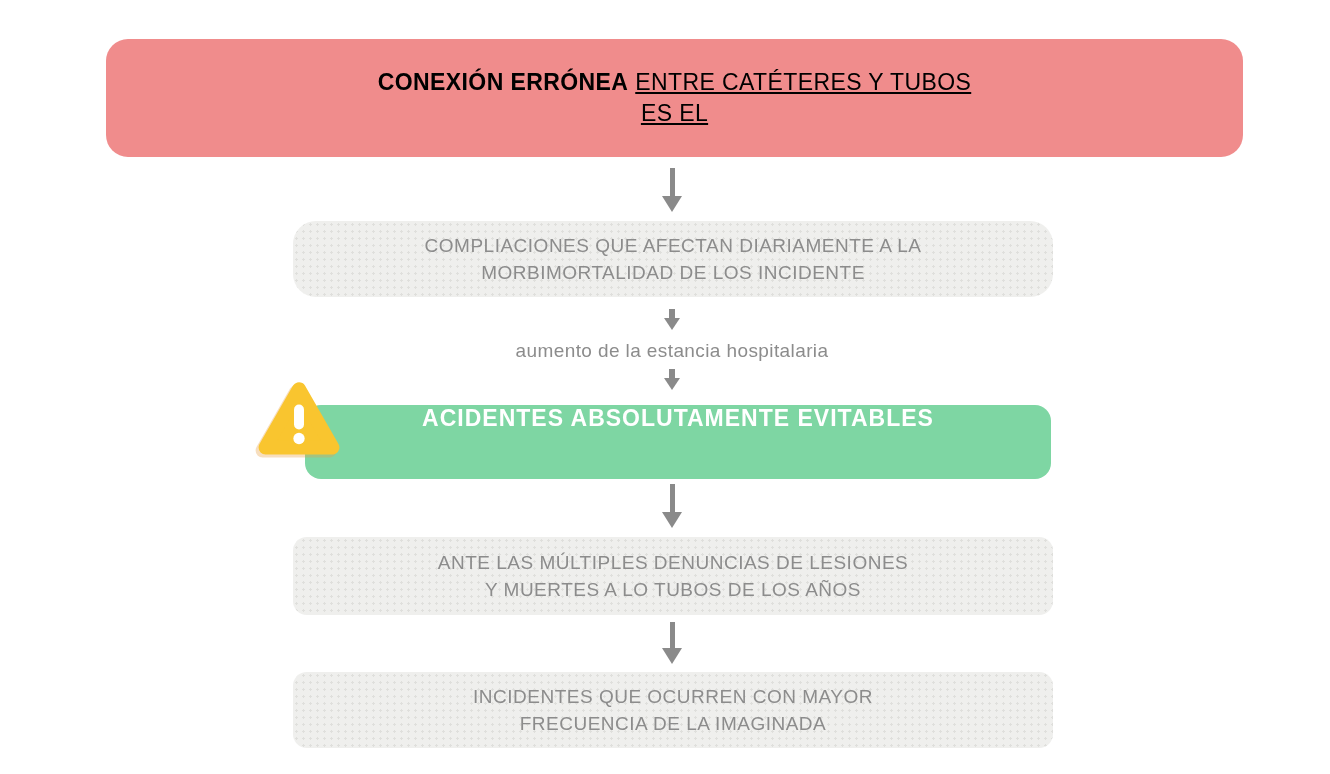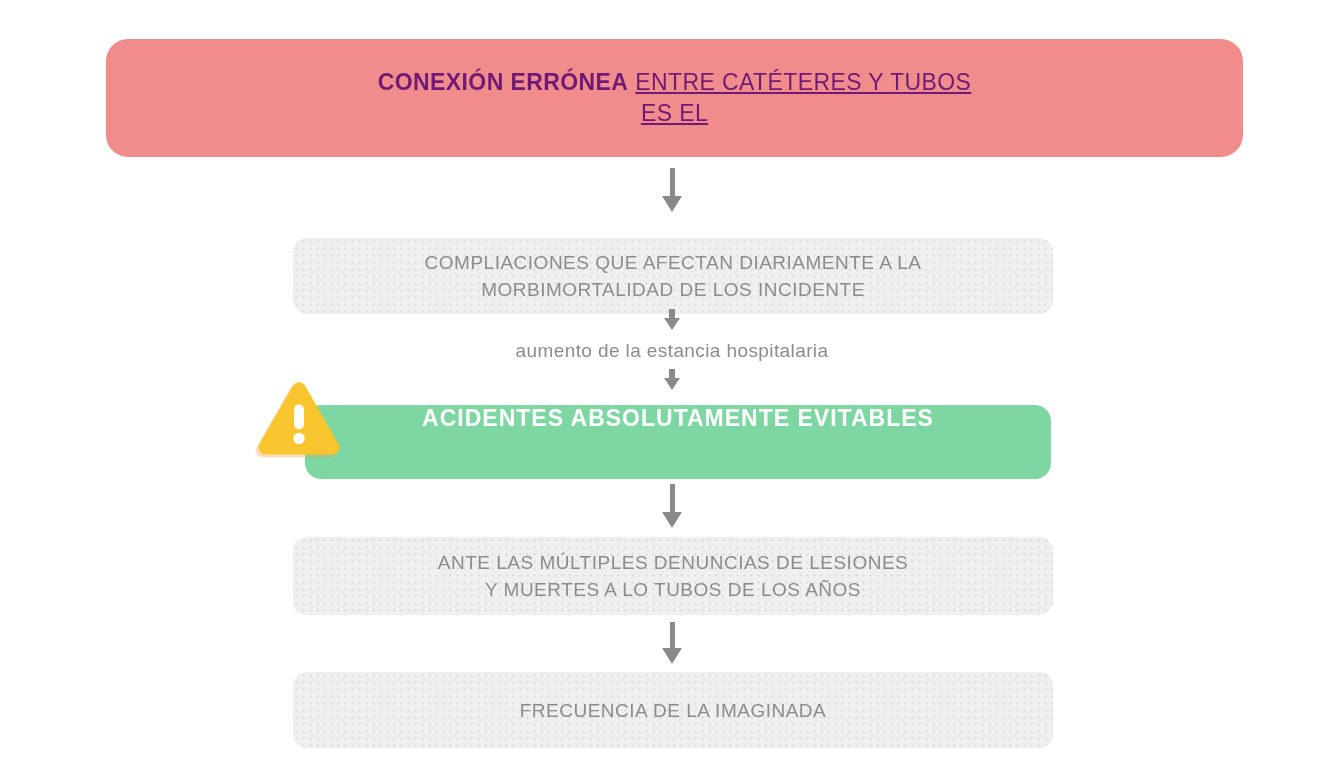--- a/index.html
+++ b/index.html
@@ -9,39 +9,39 @@
     width:1330px;height:774px;
     background:#ffffff;
     overflow:hidden;
   }
 
   
   .banner{
     position:absolute;left:106px;top:39px;width:1137px;height:118px;
     background:#F08C8C;border-radius:22px;
     display:flex;flex-direction:column;justify-content:center;align-items:center;
-    color:#701a75;font-size:23px;line-height:31px;letter-spacing:.4px;
+    color:#000000;font-size:23px;line-height:31px;letter-spacing:.4px;
   }
   .banner .line{display:flex;gap:7px;white-space:nowrap;}
   .banner .bold{font-weight:800;}
   .banner .reg{font-weight:400;text-decoration:underline;}
 
   
   .step{
     position:absolute;left:293px;width:760px;height:76px;
     background-color:#EFEFED;
     background-image:radial-gradient(#DFDFDC 1.1px, transparent 1.1px);
     background-size:7px 7px;
     border-radius:14px;
     display:flex;flex-direction:column;justify-content:center;align-items:center;
     color:#8C8C8C;font-size:19px;line-height:27px;letter-spacing:.5px;
     text-align:center;
   }
   .step .line{white-space:nowrap;}
-  #step1{top:238px;}
+  #step1{top:221px;border-radius:23px;}
   #step2{top:537px;height:78px;text-align:right;}
   #step3{top:672px;}
 
   
   .note{
     position:absolute;left:0;top:340px;width:1344px;
     text-align:center;color:#8C8C8C;font-size:19px;letter-spacing:.4px;
   }
 
   
@@ -134,16 +134,17 @@
     <div class="line">ANTE LAS MÚLTIPLES DENUNCIAS DE LESIONES</div>
     <div class="line">Y MUERTES A LO TUBOS DE LOS AÑOS</div>
   </div>
 
   <div class="arrow" id="arrow-5">
     <i class="stem"></i>
     <i class="head"></i>
   </div>
 
   <div class="step" id="step3">
+    <div class="line">INCIDENTES QUE OCURREN CON MAYOR</div>
     <div class="line">FRECUENCIA DE LA IMAGINADA</div>
   </div>
 
 </div>
 
 </body></html>

